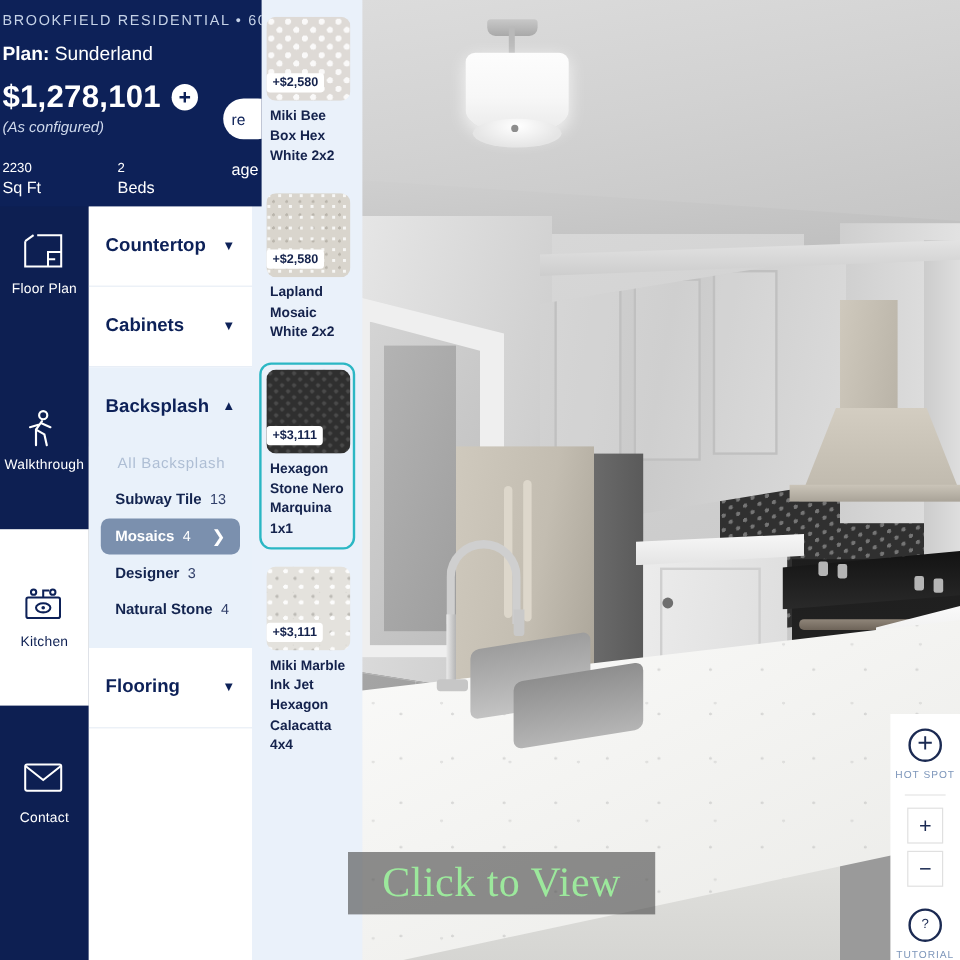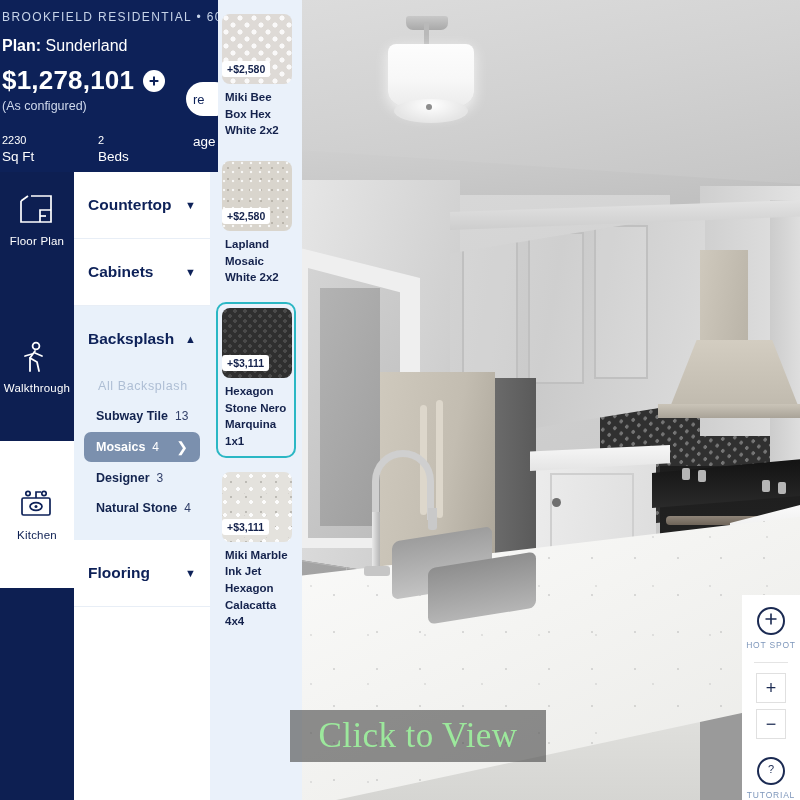--- a/index.html
+++ b/index.html
@@ -265,21 +265,21 @@
   }
   #plan b { font-weight: 700; }
   #plan span { font-weight: 400; }
   #price-row { display: flex; align-items: center; gap: 9px; padding-left: 2px; margin-top: 10px; }
   #price { font-size: 26px; font-weight: 700; letter-spacing: .2px; }
   #plus-btn {
     width: 22px; height: 22px; border-radius: 50%; background: #ffffff;
     display: flex; align-items: center; justify-content: center; cursor: pointer;
   }
   #plus-btn svg { display: block; }
-  #asconf { font-size: 12.5px; color: #cfd9ec; padding-left: 2px; margin-top: 3px; }
+  #asconf { font-size: 12.5px; color: #cfd9ec; padding-left: 2px; margin-top: 3px; font-style: italic; }
   #share-pill {
     position: absolute; right: -14px; top: 82px; width: 46px; height: 34px;
     background: #ffffff; border-radius: 17px; display: flex; align-items: center;
     justify-content: flex-start; padding-left: 7px; cursor: pointer;
   }
   #share-pill span { font-size: 13px; color: #0d2158; }
   #stats { display: flex; margin-top: 20px; padding-left: 2px; }
   .stat { flex: 0 0 auto; }
   .stat .v { font-size: 11px; color: #ffffff; line-height: 1.35; }
   .stat .k { font-size: 13.5px; color: #ffffff; line-height: 1.35; }
@@ -576,20 +576,29 @@
           <svg width="34" height="30" viewBox="0 0 34 30" fill="none" stroke="#0d2158" stroke-width="1.7">
             <rect x="3" y="10" width="28" height="17" rx="1.5"></rect>
             <ellipse cx="17" cy="18.5" rx="6" ry="3.8"></ellipse>
             <circle cx="17" cy="18.5" r="1.5" fill="#0d2158" stroke="none"></circle>
             <path d="M17 10 L17 4 L22 4"></path>
             <circle cx="9" cy="5.5" r="2.2"></circle>
             <circle cx="25" cy="5.5" r="2.2"></circle>
           </svg>
         </div>
         <div class="lbl">Kitchen</div>
+      </div>
+      <div class="rail-item">
+        <div class="rail-ico">
+          <svg width="34" height="26" viewBox="0 0 34 26" fill="none" stroke="#ffffff" stroke-width="1.7">
+            <rect x="2" y="2" width="30" height="22" rx="1.5"></rect>
+            <path d="M2.5 3.5 L17 15 L31.5 3.5"></path>
+          </svg>
+        </div>
+        <div class="lbl">Contact</div>
       </div>
     </div>
 
   <div id="accordion">
       <div class="acc-sec">
         <div class="acc-head">
           <div class="t">Countertop</div>
           <div class="chev">▼</div>
         </div>
       </div>

